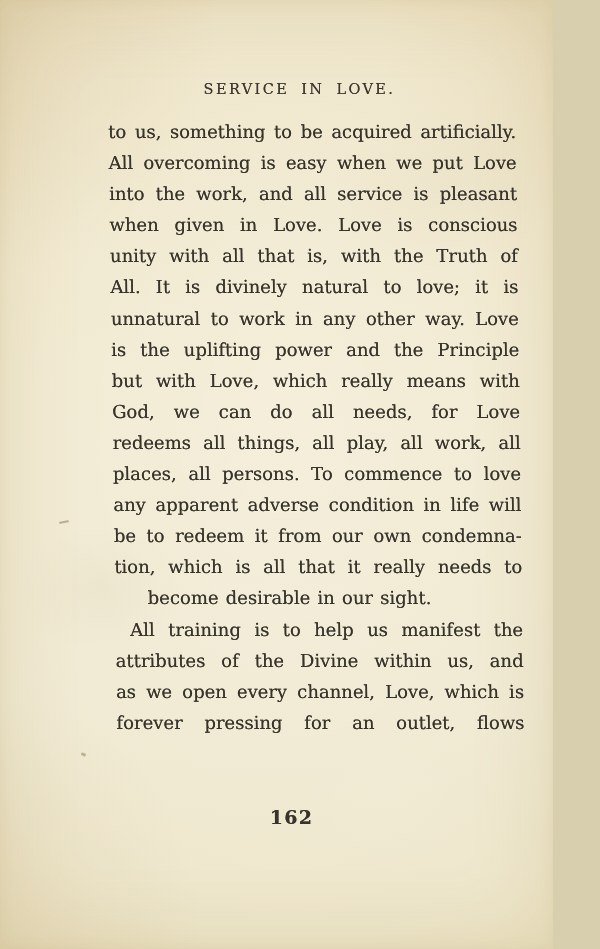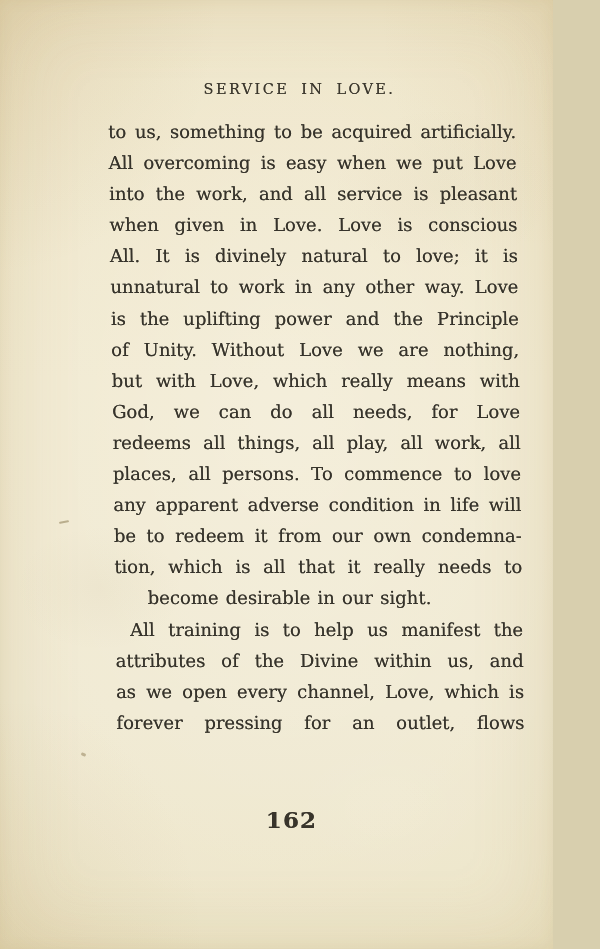--- a/index.html
+++ b/index.html
@@ -66,21 +66,21 @@
     white-space: normal;
   }
   .line.indent { text-indent: 15px; }
   .line.unjust { text-align-last: left; margin-left: 33px; }
   .page-number {
     position: absolute;
     top: 806px;
     left: 30px;
     right: 0;
     text-align: center;
-    font-size: 23px;
+    font-size: 19px;
     font-weight: bold;
     letter-spacing: 1.2px;
     color: #38342b;
     text-shadow: 0 0 0.6px rgba(56,52,43,0.8);
   }
   .scan-mark {
     position: absolute;
     border-radius: 2px;
     pointer-events: none;
   }
@@ -90,24 +90,24 @@
 
 <div class="page" style="color: rgb(54, 51, 43);">
   <div class="running-head">SERVICE IN LOVE.</div>
 
   <div class="text-body">
       <div>
         <div class="line">to us, something to be acquired artificially.</div>
         <div class="line">All overcoming is easy when we put Love</div>
         <div class="line">into the work, and all service is pleasant</div>
         <div class="line">when given in Love. Love is conscious</div>
+        <div class="line">unity with all that is, with the Truth of</div>
         <div class="line">All. It is divinely natural to love; it is</div>
         <div class="line">unnatural to work in any other way. Love</div>
         <div class="line">is the uplifting power and the Principle</div>
-        <div class="line">of Unity. Without Love we are nothing,</div>
         <div class="line">but with Love, which really means with</div>
         <div class="line">God, we can do all needs, for Love</div>
         <div class="line">redeems all things, all play, all work, all</div>
         <div class="line">places, all persons. To commence to love</div>
         <div class="line">any apparent adverse condition in life will</div>
         <div class="line">be to redeem it from our own condemna-</div>
         <div class="line">tion, which is all that it really needs to</div>
         <div class="line unjust">become desirable in our sight.</div>
       </div>
       <div>

